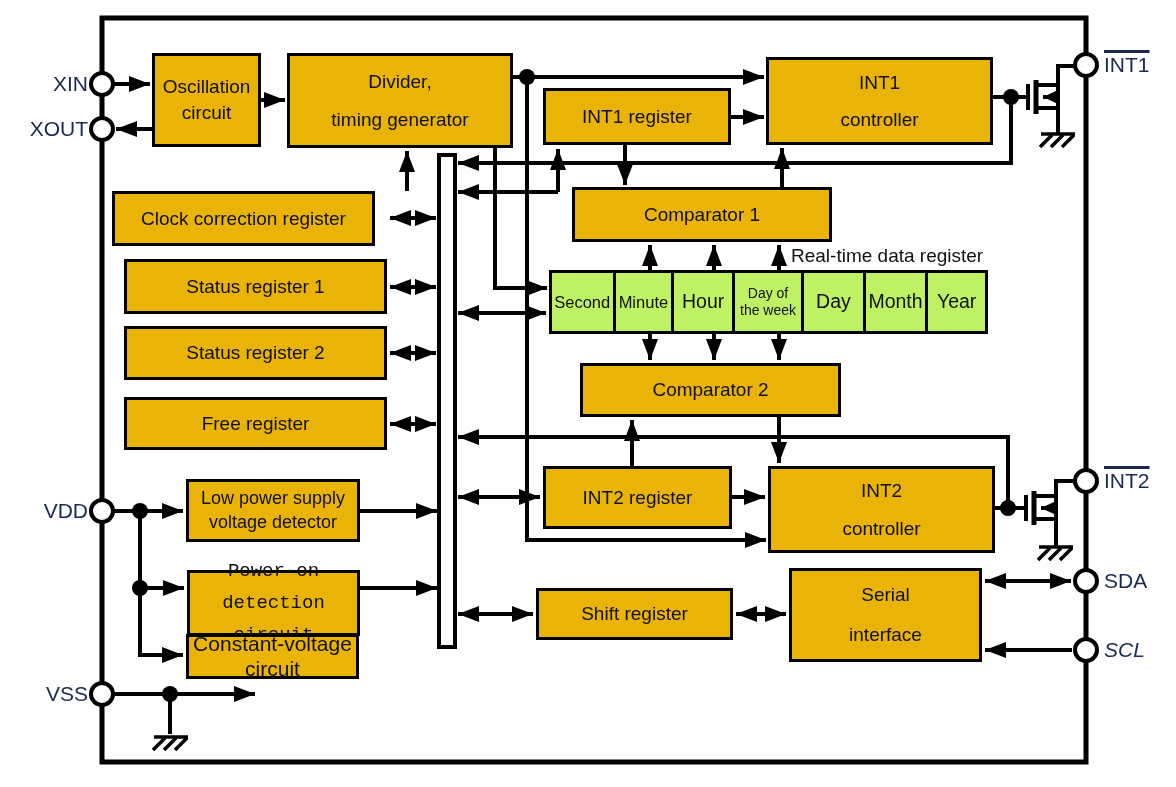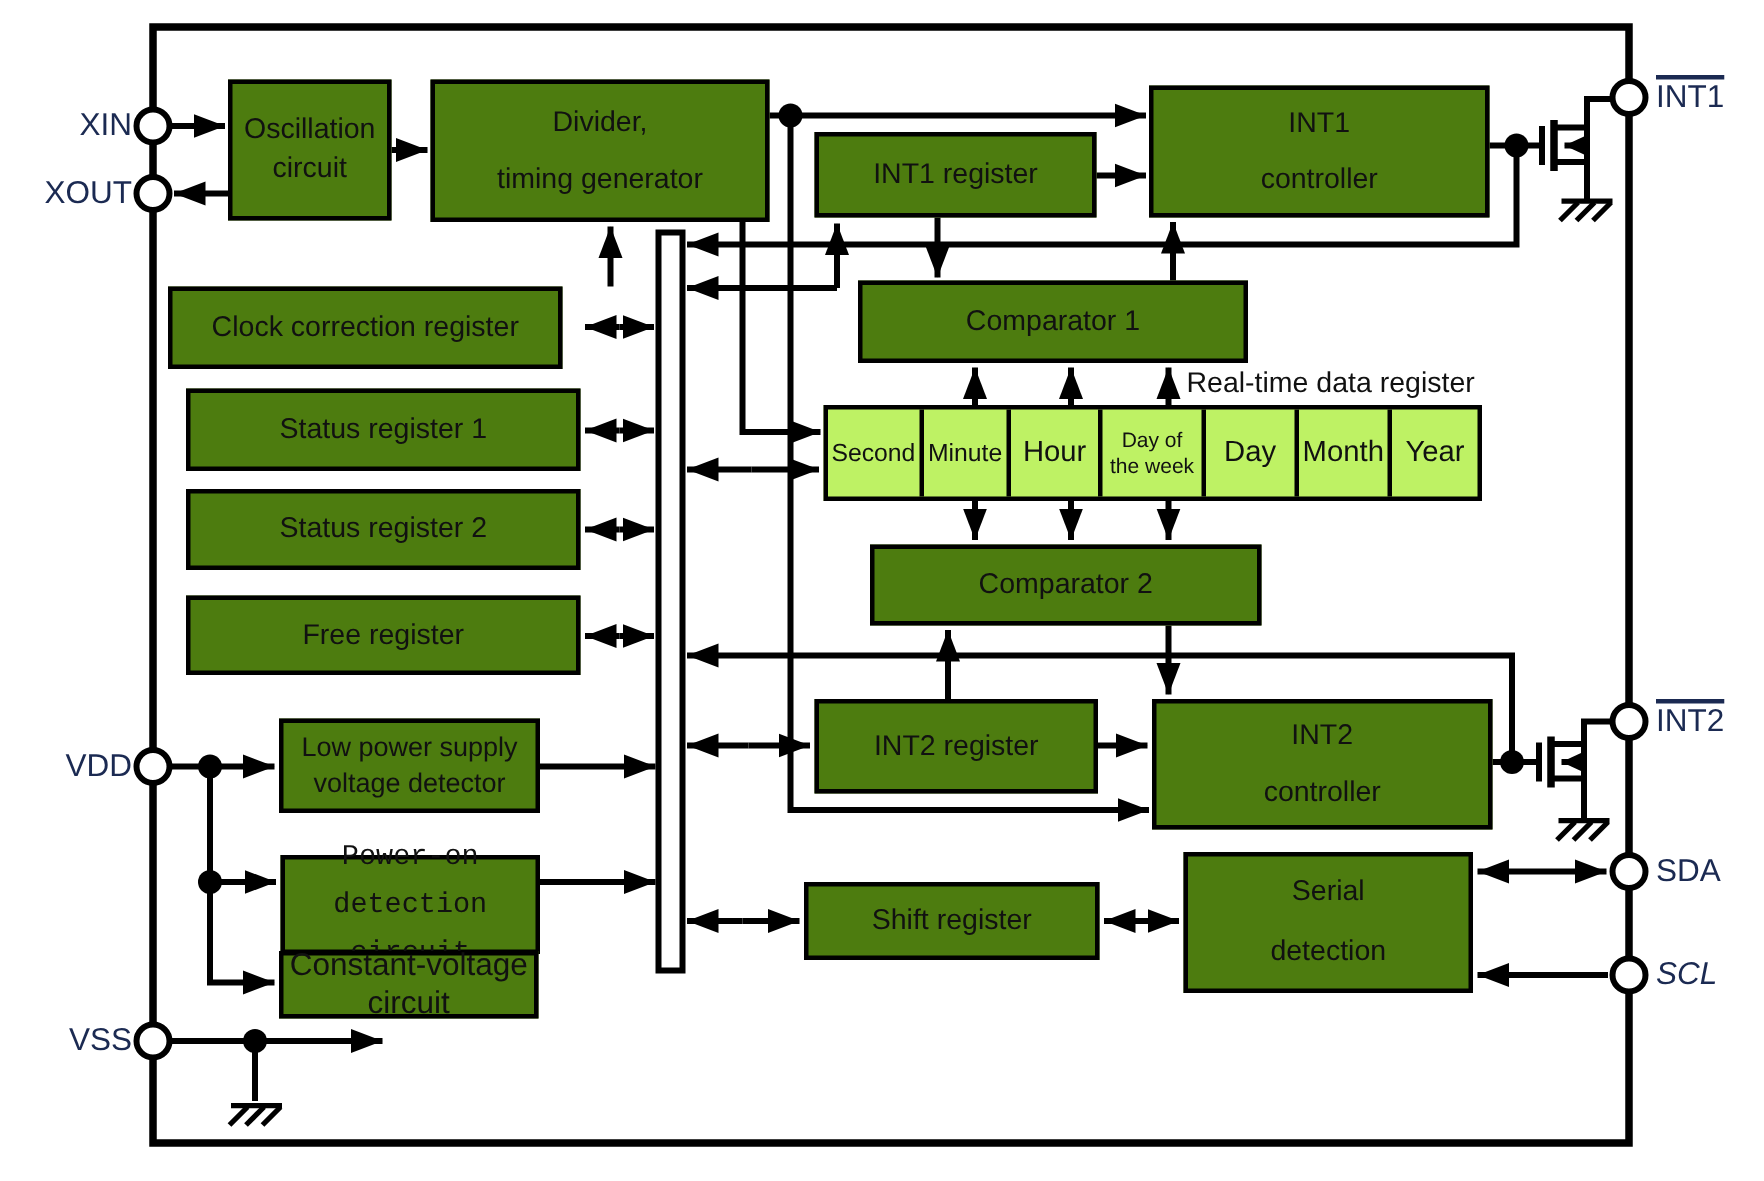--- a/index.html
+++ b/index.html
@@ -1,19 +1,19 @@
 <!DOCTYPE html>
 <html><head>
 <meta charset="utf-8">
 <style>
   html,body{margin:0;padding:0;background:#fff;}
   .stage{position:relative;width:1176px;height:787px;background:#fff;overflow:hidden;
          font-family:"Liberation Sans","DejaVu Sans",sans-serif;color:#111;}
   .stage svg{position:absolute;left:0;top:0;z-index:1;}
-  .blk{position:absolute;box-sizing:border-box;border:3px solid #000;background:#4d7c0f;
+  .blk{position:absolute;box-sizing:border-box;border:3px solid #000;background:#eab308;
        display:flex;align-items:center;justify-content:center;text-align:center;
        font-size:19px;line-height:1.35;white-space:pre-line;z-index:2;}
   .lh-big{line-height:1.95;}
   .lh-serial{line-height:2.1;}
   .lh-pwr{line-height:1.7;}
   .lh-tight{line-height:1.3;font-size:18px;}
   .lh-xtight{line-height:1.18;font-size:21px;}
   .rtc{position:absolute;box-sizing:border-box;border:3px solid #000;background:#bef264;
        display:flex;flex-direction:row;z-index:2;}
   .cell{display:flex;align-items:center;justify-content:center;text-align:center;
@@ -189,21 +189,21 @@
   <div class="blk lh-big" style="left:768px;top:466px;width:227px;height:87px;">INT2
 controller</div>
   <div class="blk lh-tight" style="left:186px;top:479px;width:174px;height:63px;">Low power supply
 voltage detector</div>
   <div class="blk lh-pwr" style="left:187px;top:570px;width:173px;height:66px;font-family:Liberation Mono, monospace;">Power-on
 detection circuit</div>
   <div class="blk lh-xtight" style="left:186px;top:634px;width:173px;height:45px;">Constant-voltage
 circuit</div>
   <div class="blk" style="left:536px;top:588px;width:197px;height:52px;">Shift register</div>
   <div class="blk lh-serial" style="left:789px;top:568px;width:193px;height:94px;">Serial
-detection</div>
+interface</div>
 
   <div class="freelabel" style="left:791px;top:245px;">Real-time data register</div>
   <div class="rtc" style="left:549px;top:270px;width:439px;height:64px;">
     <div class="cell small" style="flex:64;">Second</div>
     <div class="cell small" style="flex:59;">Minute</div>
     <div class="cell" style="flex:61;">Hour</div>
     <div class="cell dow" style="flex:70;">Day of
 the week</div>
     <div class="cell" style="flex:62;">Day</div>
     <div class="cell" style="flex:63;">Month</div>

